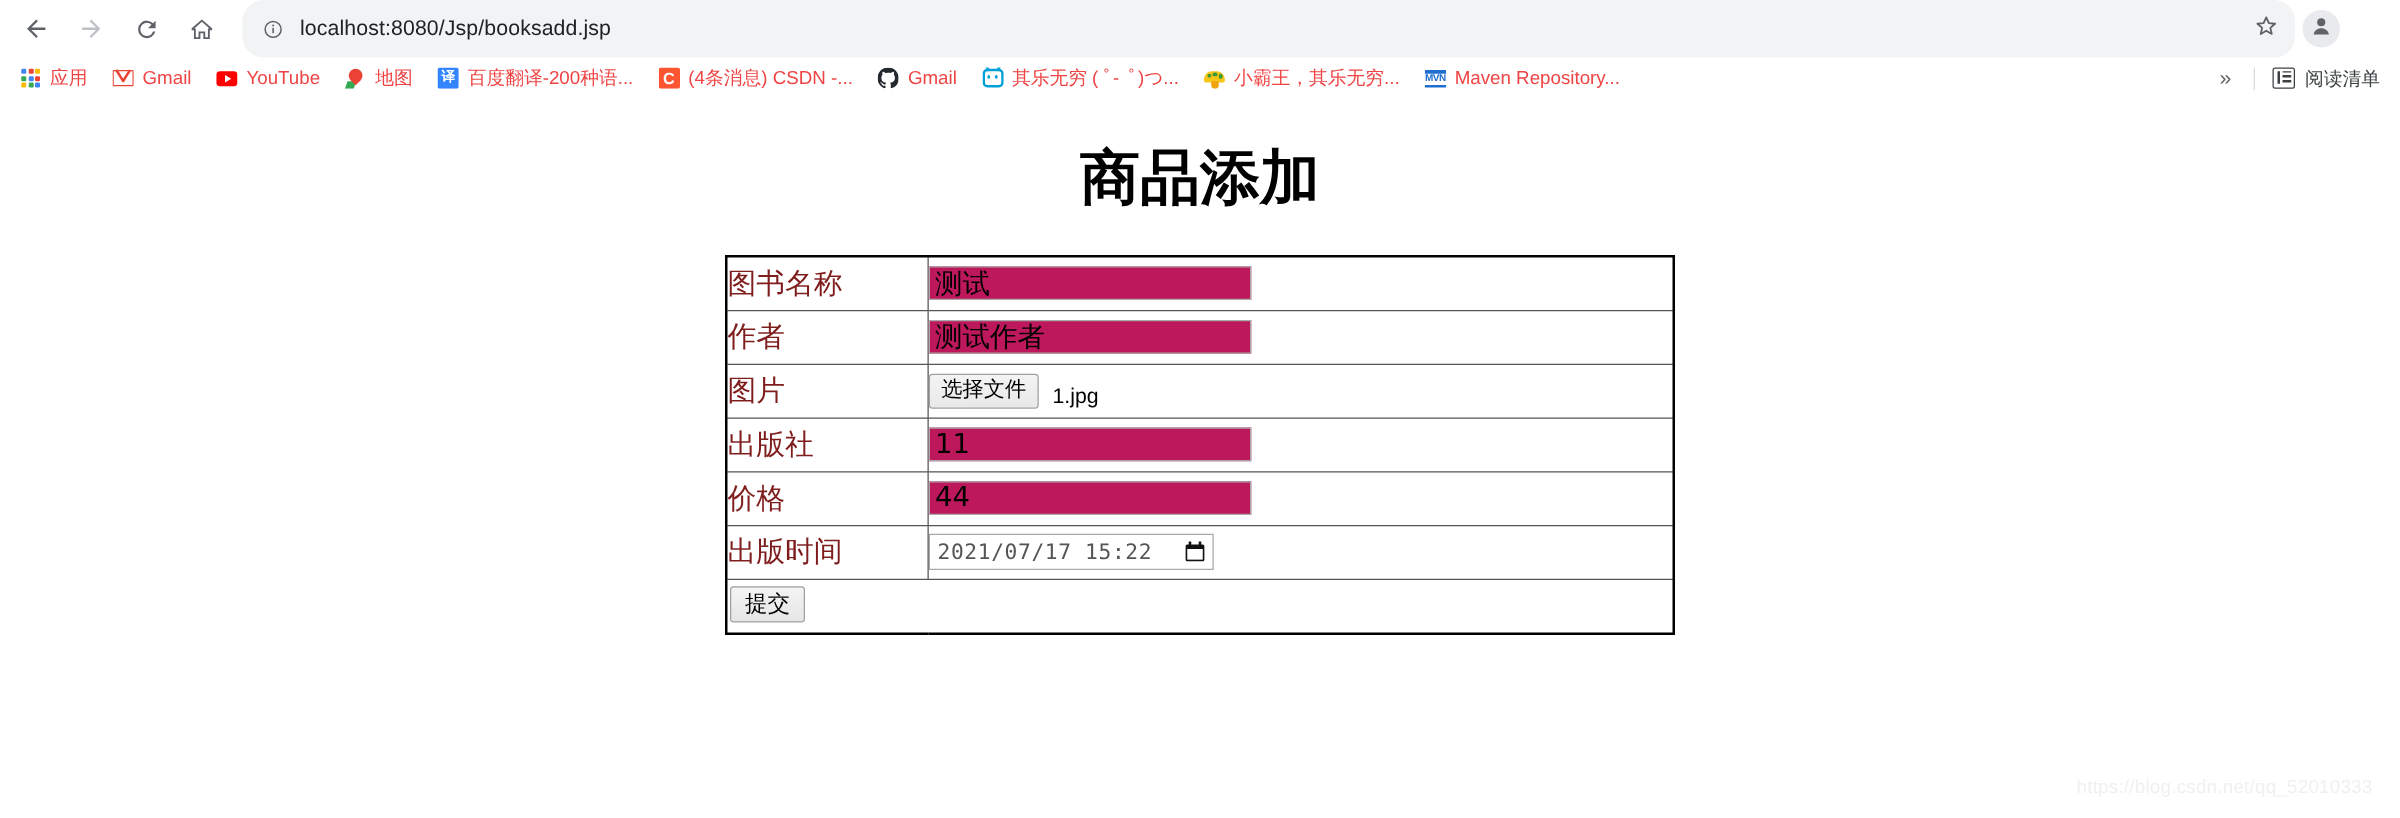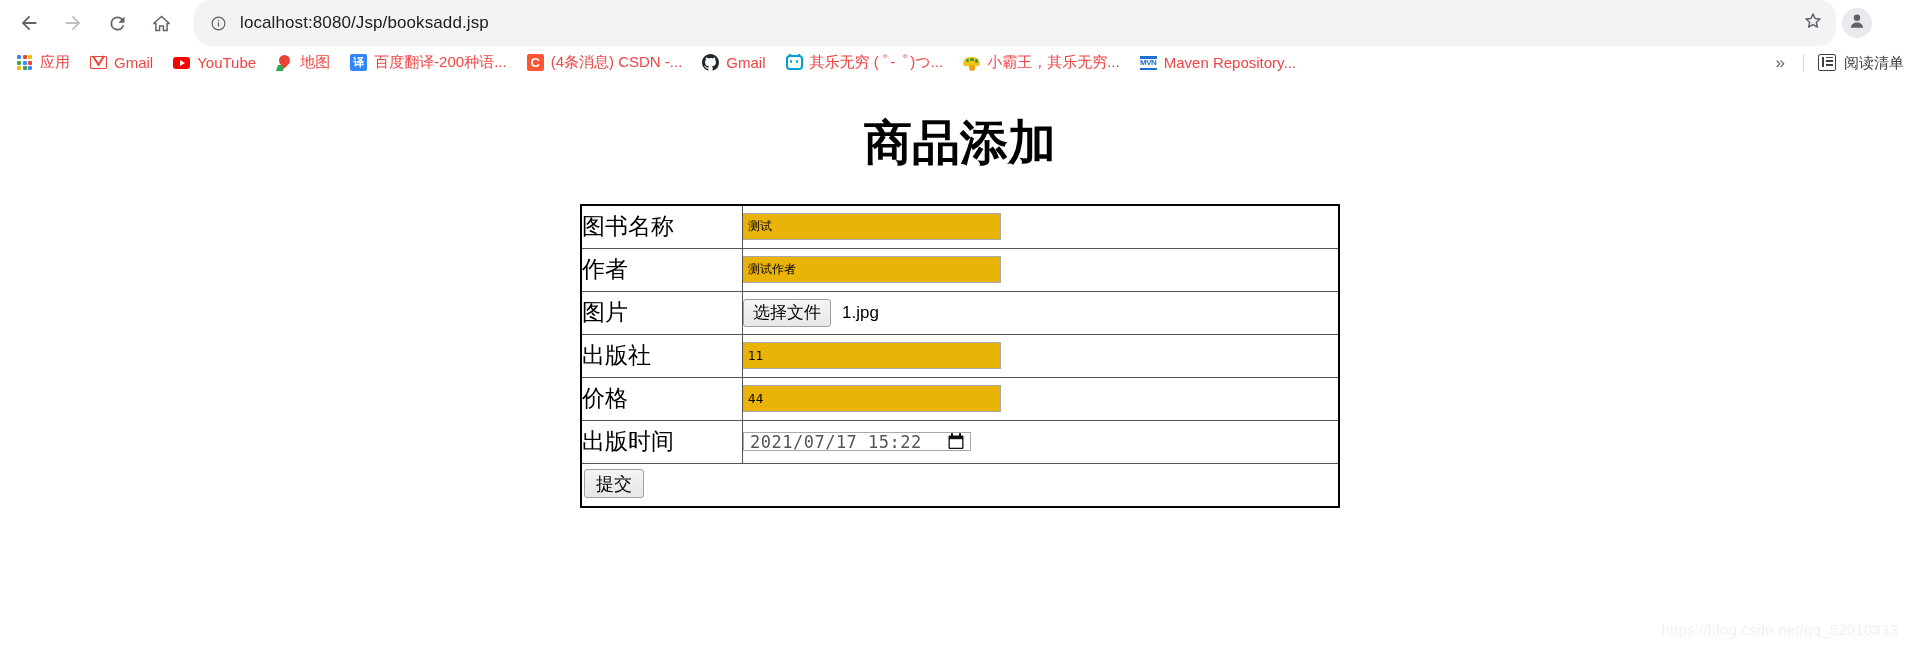--- a/index.html
+++ b/index.html
@@ -302,64 +302,64 @@
   }
   table.form-table td {
     border: 1px solid #555;
     padding: 0;
     vertical-align: middle;
     height: 42px;
   }
   td.label-cell {
     width: 160px;
     font-size: 23px;
-    color: #000000;
+    color: #7f1d1d;
     padding-left: 9px;
     font-family: "DejaVu Sans", "Liberation Sans", sans-serif;
     white-space: nowrap;
     margin-top: 32px;
   }
   td.field-cell {
     padding-left: 5px;
   }
 
   input.txt {
     width: 258px;
     height: 27px;
     box-sizing: border-box;
     border: 1px solid #a9a9a9;
-    background: #eab308;
-    font-size: 12px;
+    background: #be185d;
+    font-size: 22px;
     color: #000;
     padding: 12px 4px;
     font-family: "DejaVu Sans", "Liberation Sans", sans-serif;
     outline: none;
   }
 
-  .file-row { display: flex; align-items: center; }
+  .file-row { display: flex; align-items: flex-end; }
   .file-btn {
     border: 1px solid #a0a0a0;
     background: linear-gradient(#f4f4f4, #e8e8e8);
     border-radius: 3px;
     font-size: 17px;
     color: #000;
     padding: 3px 9px;
     font-family: "DejaVu Sans", "Liberation Sans", sans-serif;
     line-height: 1.15;
   }
   .file-name {
     font-size: 17px;
     color: #000;
     margin-left: 11px;
     font-family: "Liberation Sans", sans-serif;
   }
 
   .date-box {
     width: 228px;
-    height: 19px;
+    height: 29px;
     box-sizing: border-box;
     border: 1px solid #a9a9a9;
     background: #ffffff;
     display: flex;
     align-items: center;
     padding: 0 6px;
   }
   .date-text {
     font-size: 17px;
     color: #555;

